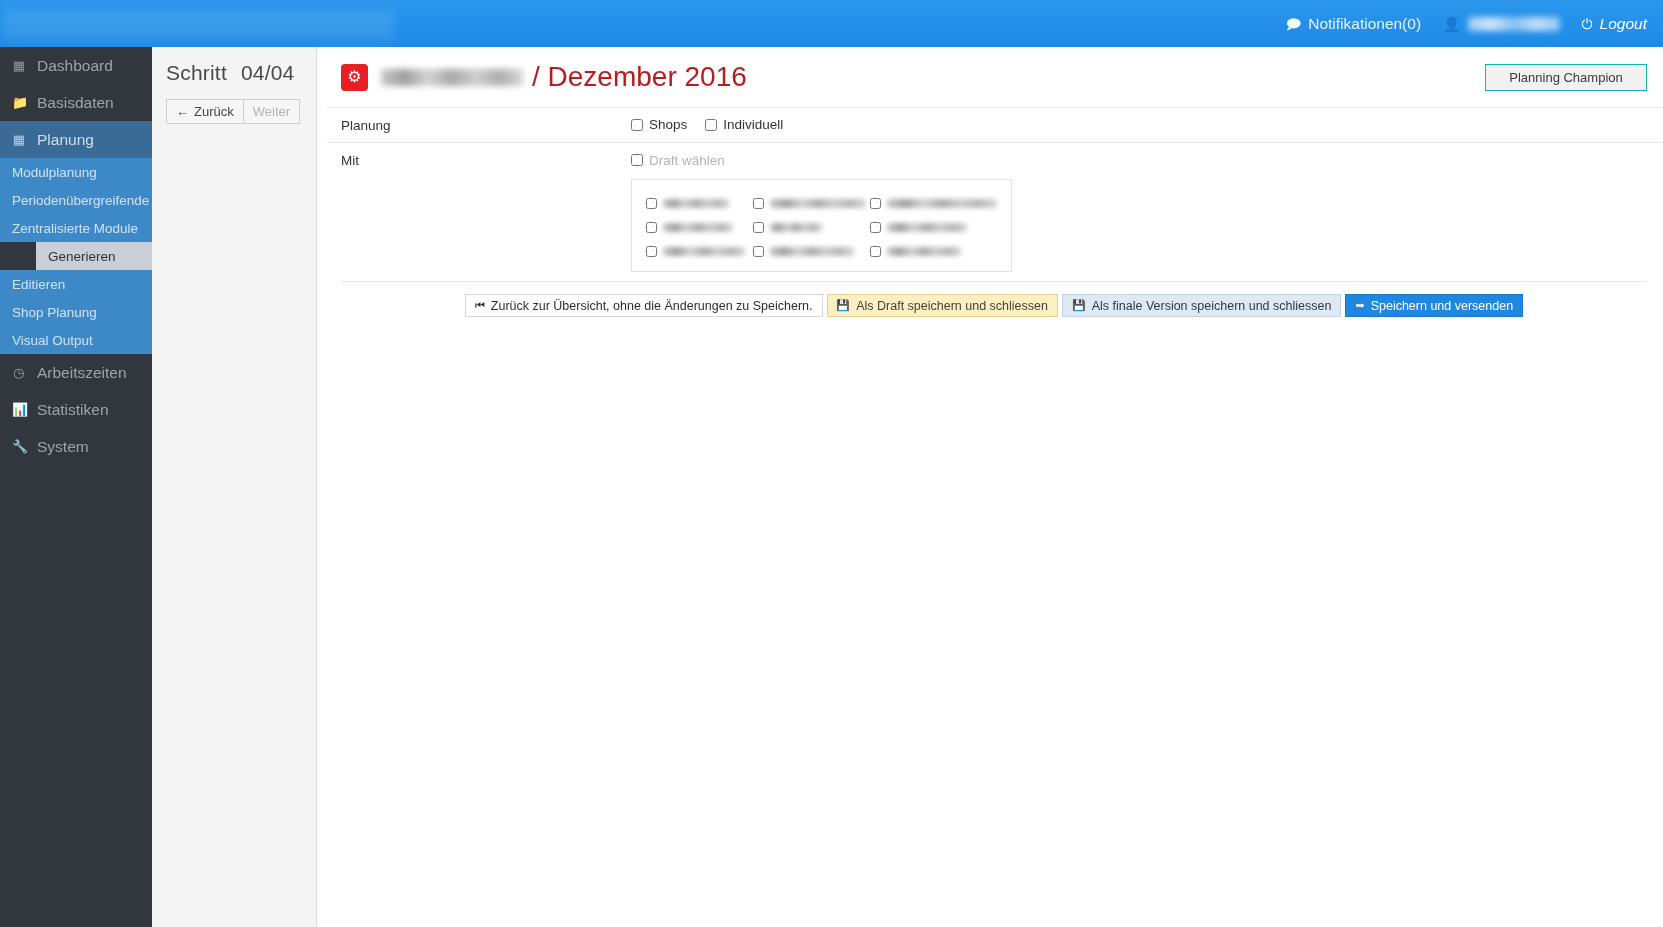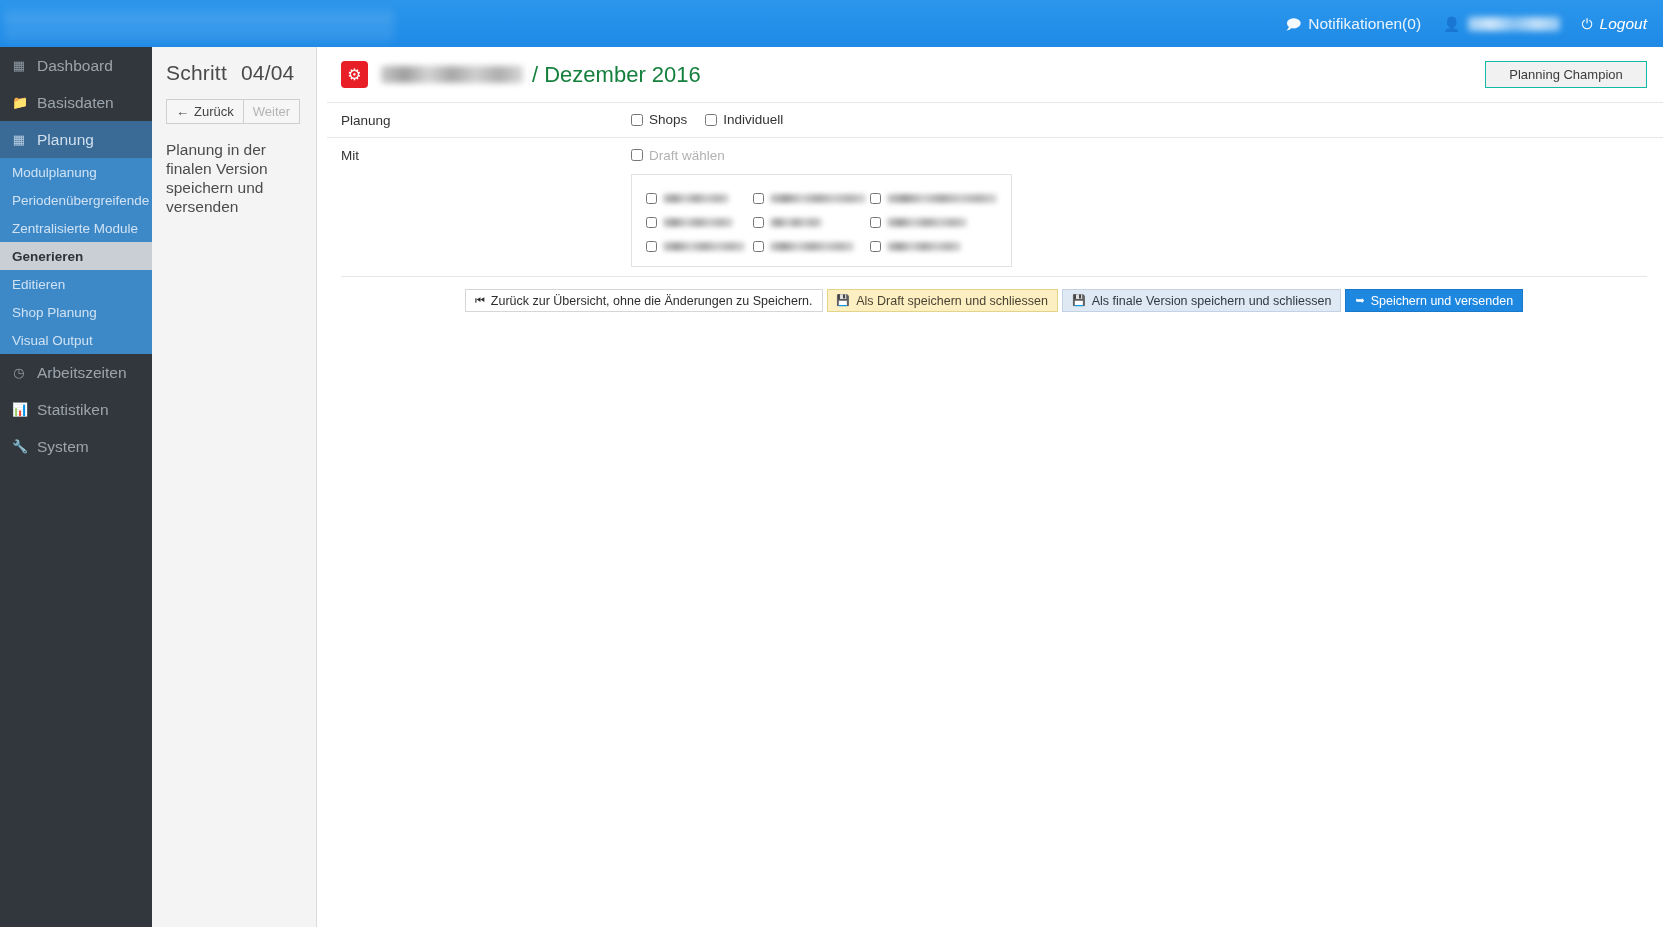--- a/index.html
+++ b/index.html
@@ -69,21 +69,21 @@
     background: #3a6b96; color: #cfdfee;
   }
   .nav-item.group-open .nav-ico { color: #b6cde2; }
   .nav-sub {
     height: 28px; padding-left: 12px;
     display: flex; align-items: center;
     font-size: 13.5px; color: #cfe2f3;
     background: #3d89c8; cursor: pointer;
   }
   .nav-sub.active {
-    background: #c9cfd4; color: #2d3339; font-weight: bold;
+    background: #c9cfd4; color: #2d3339; font-weight: normal; margin-left: 36px;
   }
 
   
   .steppanel {
     position: absolute; top: 47px; left: 152px;
     width: 165px; height: 880px;
     background: #f4f4f4; border-right: 1px solid #dcdcdc;
   }
   .step-title {
     margin: 14px 0 0 14px;
@@ -120,21 +120,21 @@
     display: flex; align-items: center; justify-content: center;
     font-size: 16px; line-height: 1;
   }
   .title-blur {
     width: 142px; height: 17px; margin-left: 13px; border-radius: 2px;
     background: linear-gradient(90deg,
       #c9c9c9, #9e9e9e, #d4d4d4, #a7a7a7, #cfcfcf, #adadad, #d8d8d8);
     filter: blur(3.2px);
   }
   .page-title {
-    margin-left: 9px; font-size: 22px; color: #15803d; white-space: nowrap;
+    margin-left: 9px; font-size: 28px; color: #b91c1c; white-space: nowrap;
   }
   .champ-btn {
     margin-left: auto;
     min-width: 162px; height: 27px; padding: 0 14px;
     background: #f1f1f1; border: 1px solid #14b8a6;
     display: flex; align-items: center; justify-content: center;
     font-size: 13px; color: #3b3b3b; cursor: pointer;
   }
 
   .form-row {
@@ -266,21 +266,20 @@
   </div>
   <div class="step-btns">
     <div class="step-btn">
       <span>←</span>
       <span>Zurück</span>
     </div>
     <div class="step-btn disabled">
       <span>Weiter</span>
     </div>
   </div>
-  <div class="step-desc">Planung in der finalen Version speichern und versenden</div>
 </div>
 
 <div class="main">
 
   <div class="page-head">
     <div class="gear-badge">⚙</div>
     <div class="title-blur"></div>
     <div class="page-title">/ Dezember 2016</div>
     <div class="champ-btn">
       <span>Planning Champion</span>

